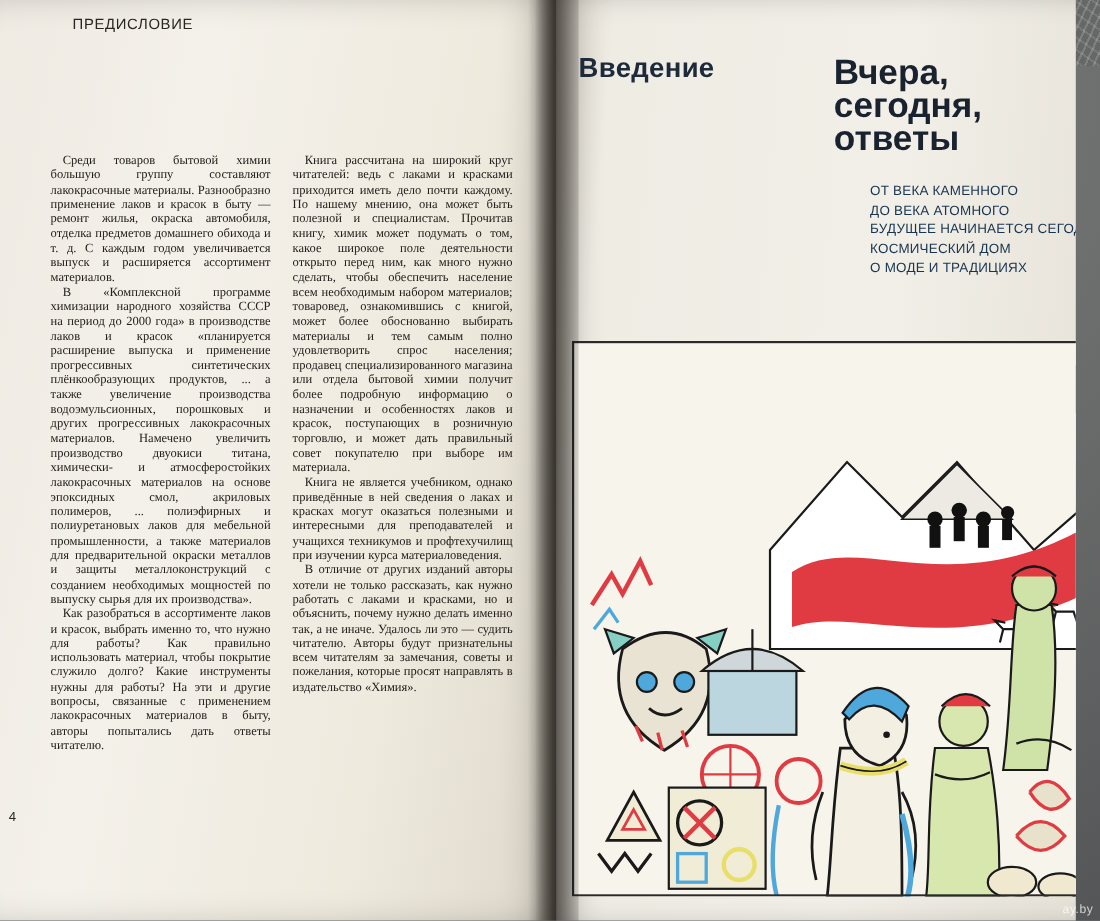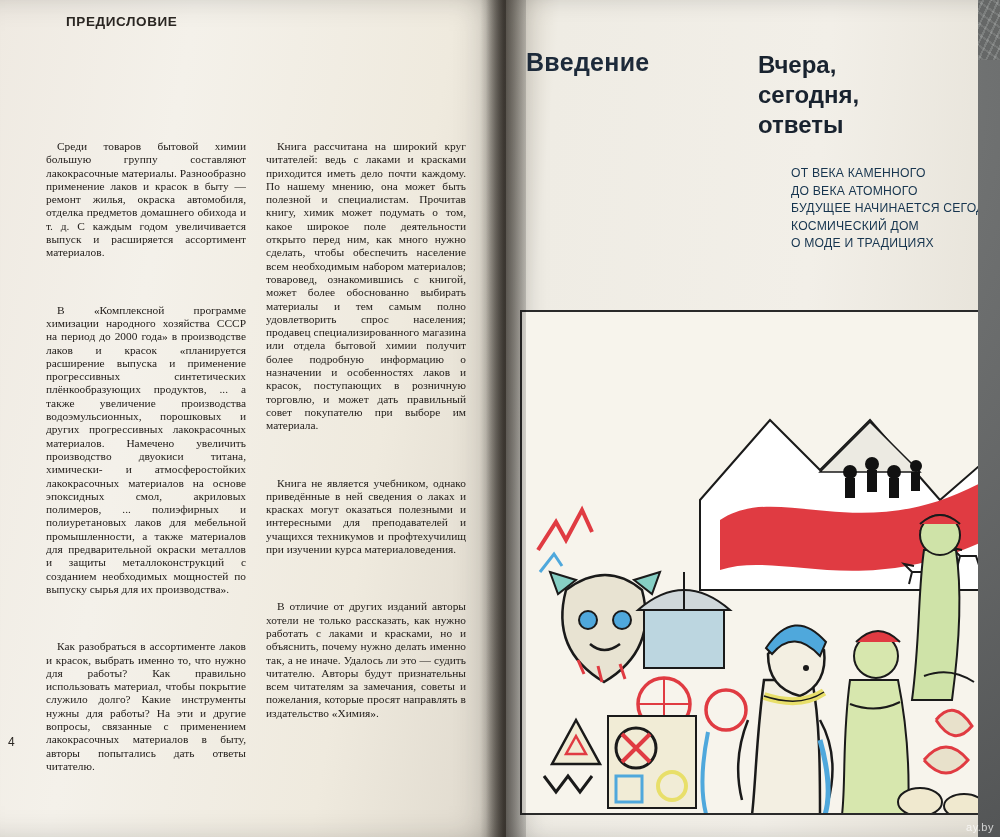--- a/index.html
+++ b/index.html
@@ -31,56 +31,56 @@
     background:linear-gradient(100deg,#efeae2 0%,#f4f1ea 30%,#efeade 70%,#ded8cc 100%);
     box-shadow:inset -26px 0 40px -18px rgba(0,0,0,.45);
   }
   .left-page:after{
     content:"";position:absolute;right:0;top:0;width:26px;height:100%;
     background:linear-gradient(90deg, rgba(0,0,0,0) 0%, rgba(40,35,30,.55) 100%);
   }
   .header-left{
     position:absolute;left:66px;top:14px;
     font-family:"Liberation Sans", sans-serif;
-    font-weight:bold;font-size:13.5px;letter-spacing:.6px;color:#2a2622;
+    font-weight:normal;font-size:13.5px;letter-spacing:.6px;color:#2a2622;
   }
   .cols{
     position:absolute;left:46px;top:140px;width:420px;
     display:flex;gap:20px;
   }
   .col{
     width:200px;
     font-size:11.4px;line-height:13.3px;
     text-align:justify;
     color:#24201d;
     hyphens:auto;
   }
   .col p{margin:0 0 0 0;text-indent:11px;}
-  .col p.cont{text-indent:11px;margin-top:44px;}
+  .col p.cont{text-indent:11px;}
   .folio{
     position:absolute;left:8px;top:735px;font-size:12px;color:#2b2723;
     font-family:"Liberation Sans", sans-serif;
   }
 
   
   .right-page{
     position:absolute;left:506px;top:0;width:472px;height:837px;
     background:linear-gradient(95deg,#dad4c7 0%,#efece4 10%,#f2efe8 60%,#e6e2d8 100%);
     box-shadow:inset 22px 0 34px -16px rgba(0,0,0,.45);
     overflow:hidden;
   }
   .vvedenie{
     position:absolute;left:20px;top:48px;
     font-family:"Liberation Sans", sans-serif;
     font-weight:bold;font-size:25px;color:#1d2a3a;letter-spacing:.3px;
   }
   .bigtitle{
     position:absolute;left:252px;top:50px;width:230px;
     font-family:"Liberation Sans", sans-serif;
-    font-weight:bold;font-size:24px;line-height:30px;color:#19232f;
+    font-weight:bold;font-size:32px;line-height:30px;color:#19232f;
   }
   .toc{
     position:absolute;left:258px;top:165px;width:236px;
     font-family:"Liberation Sans", sans-serif;
     font-weight:normal;font-size:12.2px;line-height:17.6px;color:#17354f;
     letter-spacing:.2px;
     margin-left:27px;
   }
   .toc div{white-space:nowrap;}
 

